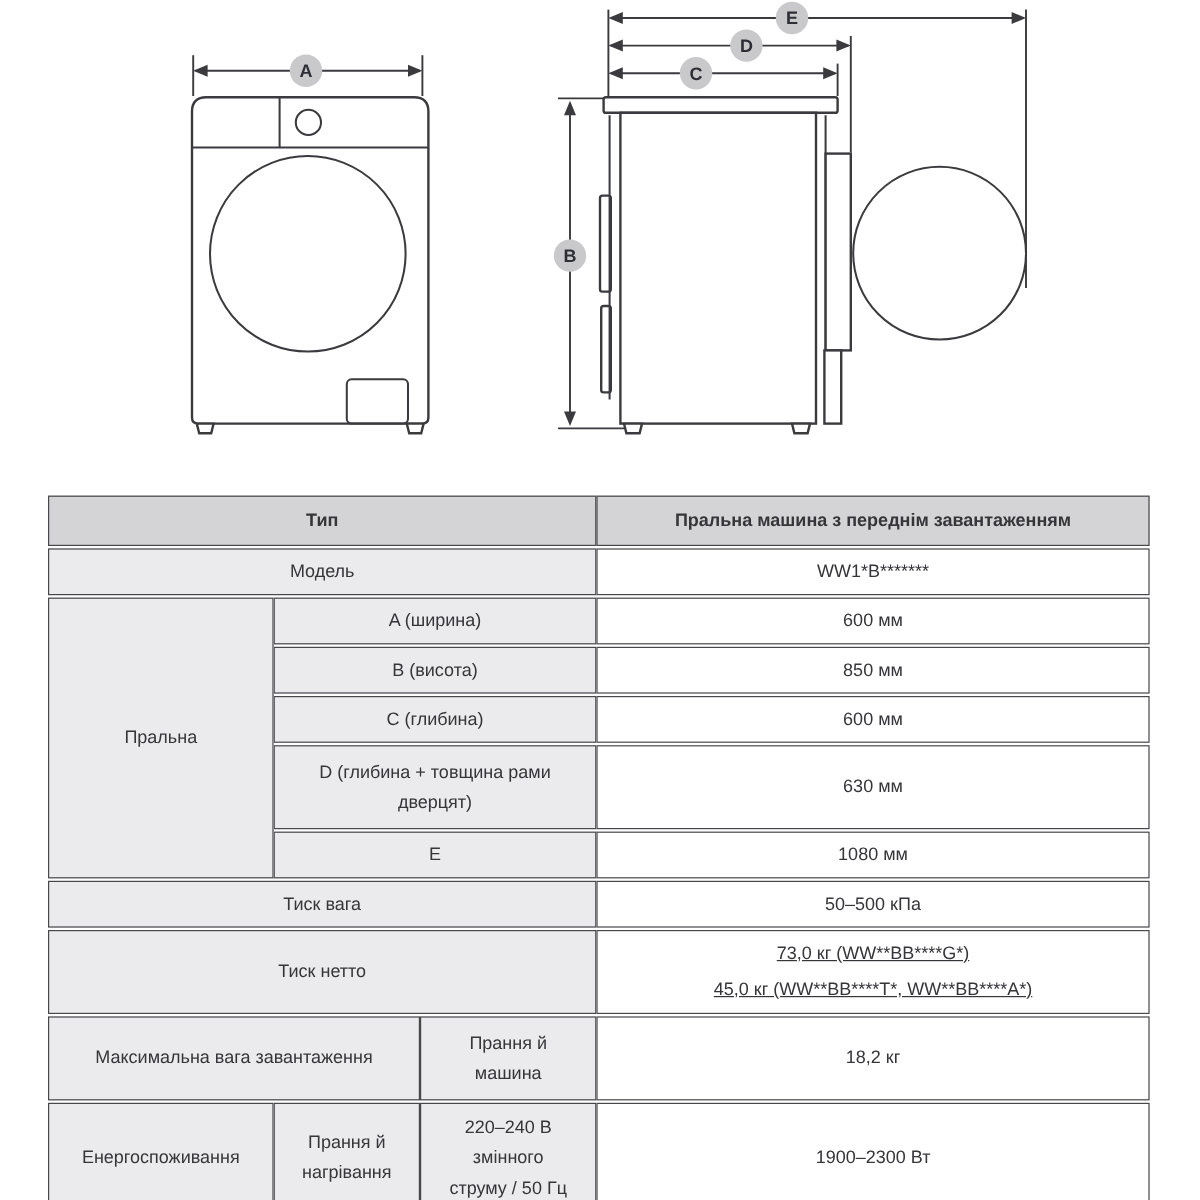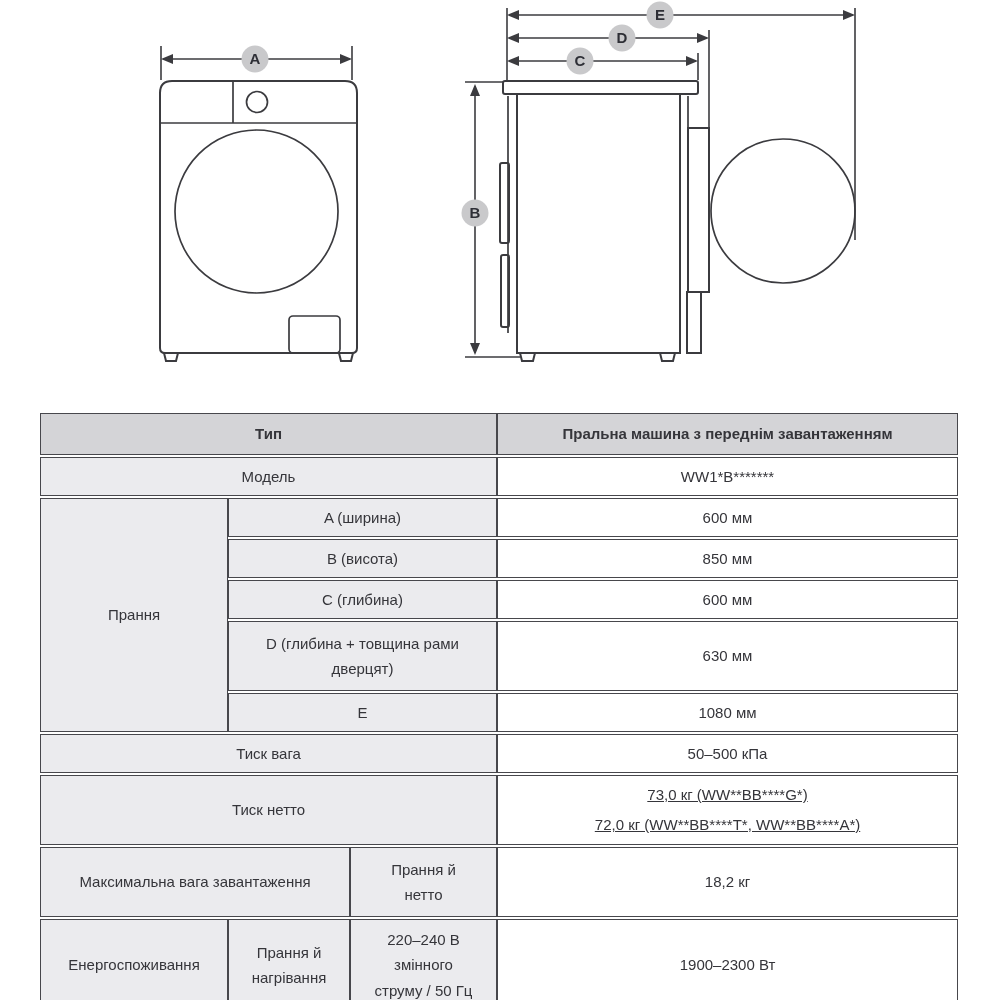--- a/index.html
+++ b/index.html
@@ -134,21 +134,21 @@
       <td colspan="3">Тип</td>
       <td>Пральна машина з переднім завантаженням</td>
     </tr>
 
     <tr class="rh-1">
       <td colspan="3" class="lbl">Модель</td>
       <td>WW1*B*******</td>
     </tr>
 
     <tr class="rh-1">
-      <td rowspan="5" class="lbl">Прання</td>
+      <td rowspan="5" class="lbl">Пральна</td>
       <td colspan="2" class="lbl">A (ширина)</td>
       <td>600 мм</td>
     </tr>
     <tr class="rh-1">
       <td colspan="2" class="lbl">B (висота)</td>
       <td>850 мм</td>
     </tr>
     <tr class="rh-1">
       <td colspan="2" class="lbl">C (глибина)</td>
       <td>600 мм</td>
@@ -164,27 +164,27 @@
 
     <tr class="rh-1">
       <td colspan="3" class="lbl">Тиск вага</td>
       <td>50–500 кПа</td>
     </tr>
 
     <tr class="rh-2">
       <td colspan="3" class="lbl">Тиск нетто</td>
       <td>
         <div class="vline">73,0 кг (WW**BB****G*)</div>
-        <div class="vline">72,0 кг (WW**BB****T*, WW**BB****A*)</div>
+        <div class="vline">45,0 кг (WW**BB****T*, WW**BB****A*)</div>
       </td>
     </tr>
 
     <tr class="rh-2">
       <td colspan="2" class="lbl">Максимальна вага завантаження</td>
-      <td class="lbl">Прання й нетто</td>
+      <td class="lbl">Прання й машина</td>
       <td>18,2 кг</td>
     </tr>
 
     <tr class="rh-power">
       <td class="lbl">Енергоспоживання</td>
       <td class="lbl">Прання й нагрівання</td>
       <td class="lbl">220–240 В змінного струму / 50 Гц</td>
       <td>1900–2300 Вт</td>
     </tr>
 

